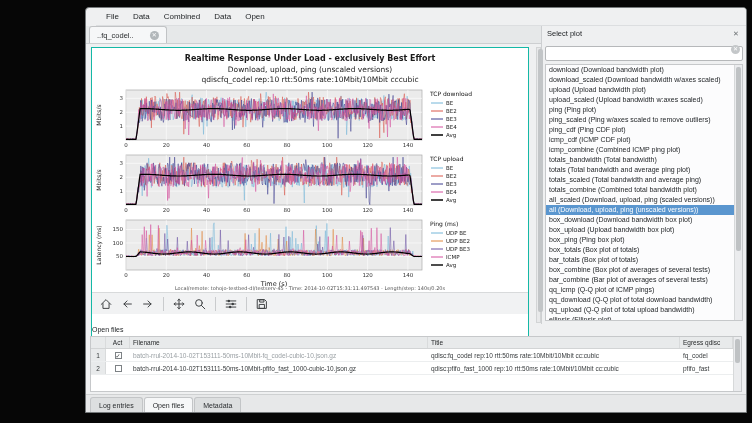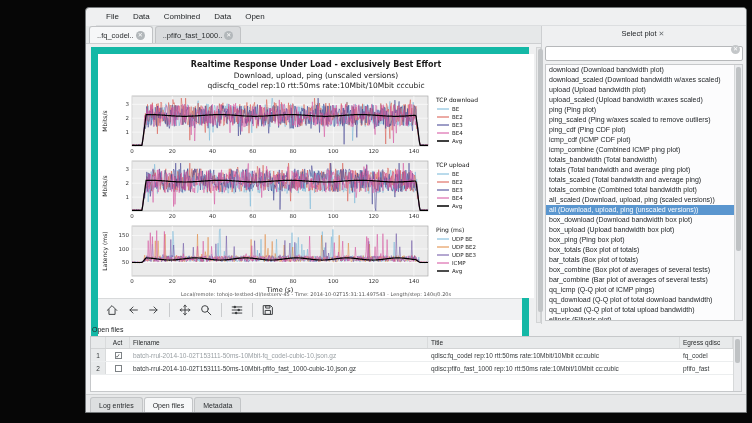--- a/index.html
+++ b/index.html
@@ -12,43 +12,43 @@
   
   .menubar{height:18px;display:flex;align-items:center;padding-left:3px;background:#eff0f1;
     border-bottom:1px solid #dcdee0;font-size:8px;color:#232629;flex:0 0 auto;margin-left:10px;}
   .menu-item{padding:2px 7px;cursor:default;}
 
   
   .mid{flex:0 0 298px;display:flex;min-height:0;}
   .left-col{width:455px;display:flex;flex-direction:column;min-width:0;}
   .tabbar{height:19px;display:flex;align-items:flex-end;padding-left:3px;background:#e6e8e9;
     border-bottom:1px solid #cdcfd1;}
-  .doc-tab{display:flex;align-items:center;gap:2px;font-size:7.5px;color:#2b2e30;padding:8px 7px;
+  .doc-tab{display:flex;align-items:center;gap:16px;font-size:7.5px;color:#2b2e30;padding:8px 7px;
     border:1px solid #c1c3c5;border-bottom:none;border-radius:3px 3px 0 0;background:#d9dbdd;
     margin-right:2px;height:17px;}
   .doc-tab.active{background:#f6f7f8;}
   .tab-close{width:9px;height:9px;border-radius:50%;background:#b2b7ba;color:#fff;font-size:6px;
     line-height:9px;text-align:center;}
 
   .plot-region{flex:1;display:flex;}
   .plot-stack{margin-left:5px;margin-top:3px;}
-  .plot-box{width:438px;height:332px;border:7px solid #14b8a6;background:#fff;display:flex;flex-direction:column;}
+  .plot-box{width:438px;height:332px;border:1px solid #14b8a6;background:#fff;display:flex;flex-direction:column;}
   .figure{display:block;background:#fff;}
   .figure text{font-family:"DejaVu Sans","Liberation Sans",sans-serif;}
   .mpl-toolbar{height:22px;background:#f1f2f3;border-top:1px solid #d8dadb;display:flex;align-items:center;padding-left:4px;gap:1px;}
   .tool-btn{border:none;background:transparent;padding:1px 3px;margin:0;line-height:0;}
   .tool-sep{width:1px;height:14px;background:#c9cbcd;margin:0 4px;}
   .hscroll{margin-left:5px;width:438px;height:8px;background:#e8e9ea;border:1px solid #d2d4d5;position:relative;}
   .hscroll .thumb{position:absolute;left:1px;top:1px;height:4px;width:97%;background:#c2c5c7;border-radius:2px;}
   .vscroll{width:9px;height:276px;margin-top:3px;margin-left:2px;background:#e8e9ea;border:1px solid #d2d4d5;position:relative;}
   .vscroll .thumb{position:absolute;top:1px;left:1px;width:5px;height:96%;background:#c2c5c7;border-radius:2px;}
 
   
   .sidebar{width:205px;background:#eff0f1;border-left:1px solid #cdcfd1;display:flex;flex-direction:column;}
-  .sb-header{height:15px;display:flex;align-items:center;justify-content:center;padding:0 5px;font-size:7.5px;color:#232629;}
+  .sb-header{height:15px;display:flex;align-items:center;justify-content:space-between;padding:0 5px;font-size:7.5px;color:#232629;}
   .sb-close{width:10px;height:10px;font-size:7px;line-height:10px;text-align:center;color:#6b7073;}
   .sb-filter-wrap{position:relative;margin:1px 3px 3px;}
   .sb-filter{width:100%;height:15px;border:1px solid #b6b8ba;border-radius:2px;background:#fff;font-size:7px;padding:0 14px 0 4px;outline:none;}
   .sb-clear{position:absolute;right:3px;top:3px;width:9px;height:9px;border-radius:50%;background:#c4c7c9;color:#fff;font-size:6px;line-height:9px;text-align:center;}
   .sb-list{flex:1;margin:0 3px 3px;background:#fcfcfd;border:1px solid #c6c8ca;position:relative;overflow:hidden;}
   .sb-item{height:10px;line-height:10px;font-size:7px;color:#232629;padding:0 3px;white-space:nowrap;overflow:hidden;}
   .sb-item.selected{background:#5a96cf;color:#fff;}
   .sb-scroll{position:absolute;right:0;top:0;bottom:0;width:8px;background:#ebecee;border-left:1px solid #d7d9da;}
   .sb-scroll .thumb{position:absolute;top:2px;left:1px;width:5px;height:72%;background:#bfc2c4;border-radius:2px;}
 
@@ -88,24 +88,20 @@
         <div class="menu-item">Combined</div>
         <div class="menu-item">Data</div>
         <div class="menu-item">Open</div>
       </div>
 
     <div class="mid">
       <div class="left-col">
         <div class="tabbar" id="doctabs">
             <div class="doc-tab active">
               <span>..fq_codel..</span>
-              <span class="tab-close">✕</span>
-            </div>
-            <div class="doc-tab">
-              <span>..pfifo_fast_1000..</span>
               <span class="tab-close">✕</span>
             </div>
           </div>
 
         <div class="plot-region">
           <div class="plot-stack">
             <div class="plot-box">
               <svg class="figure" width="436" height="244">
                   <text x="218" y="13" font-size="8" text-anchor="middle" fill="#1a1a1a" font-weight="bold">Realtime Response Under Load - exclusively Best Effort</text>
                   <text x="218" y="24" font-size="7.5" text-anchor="middle" fill="#1a1a1a">Download, upload, ping (unscaled versions)</text>

